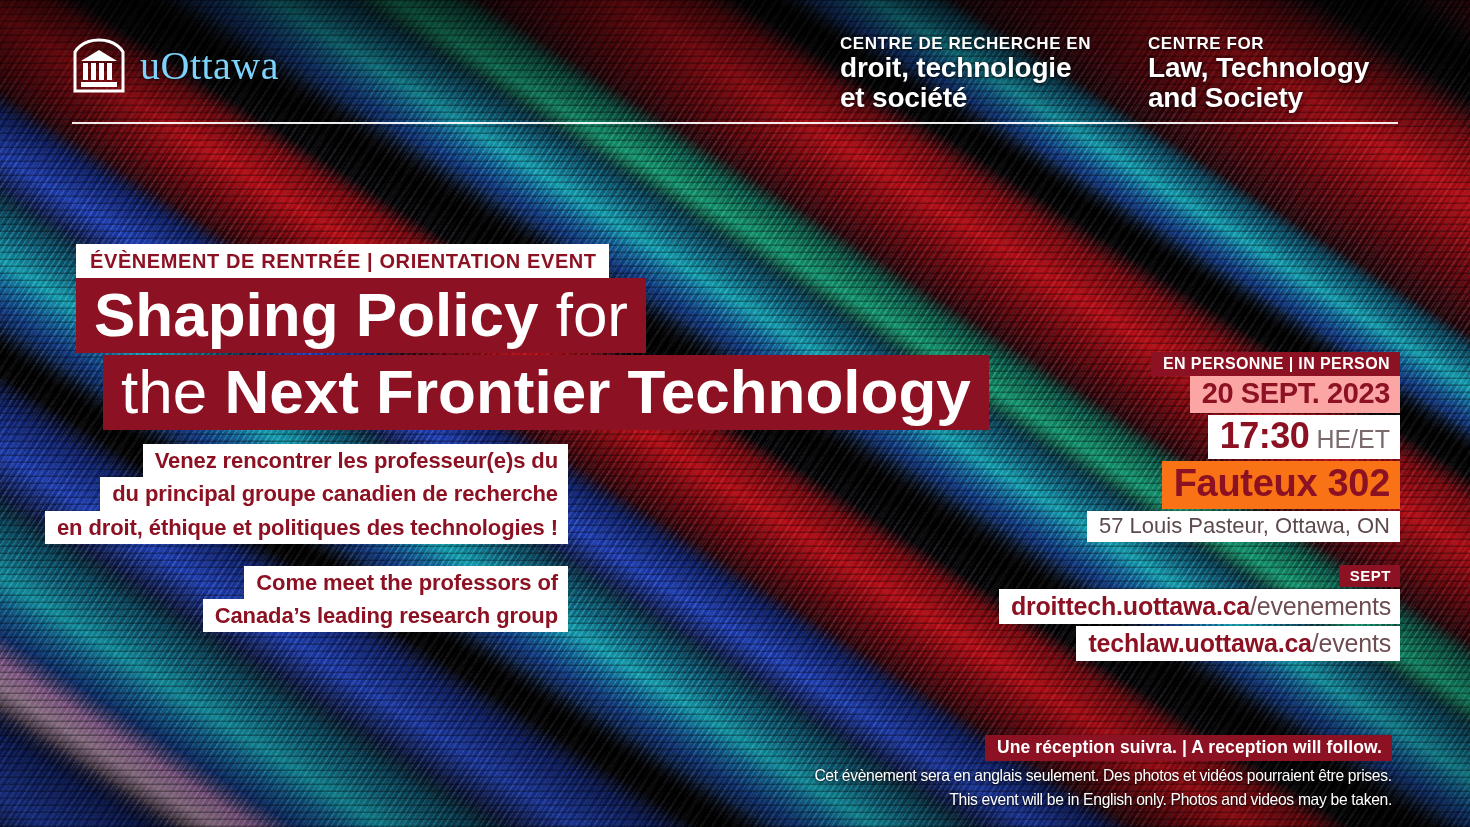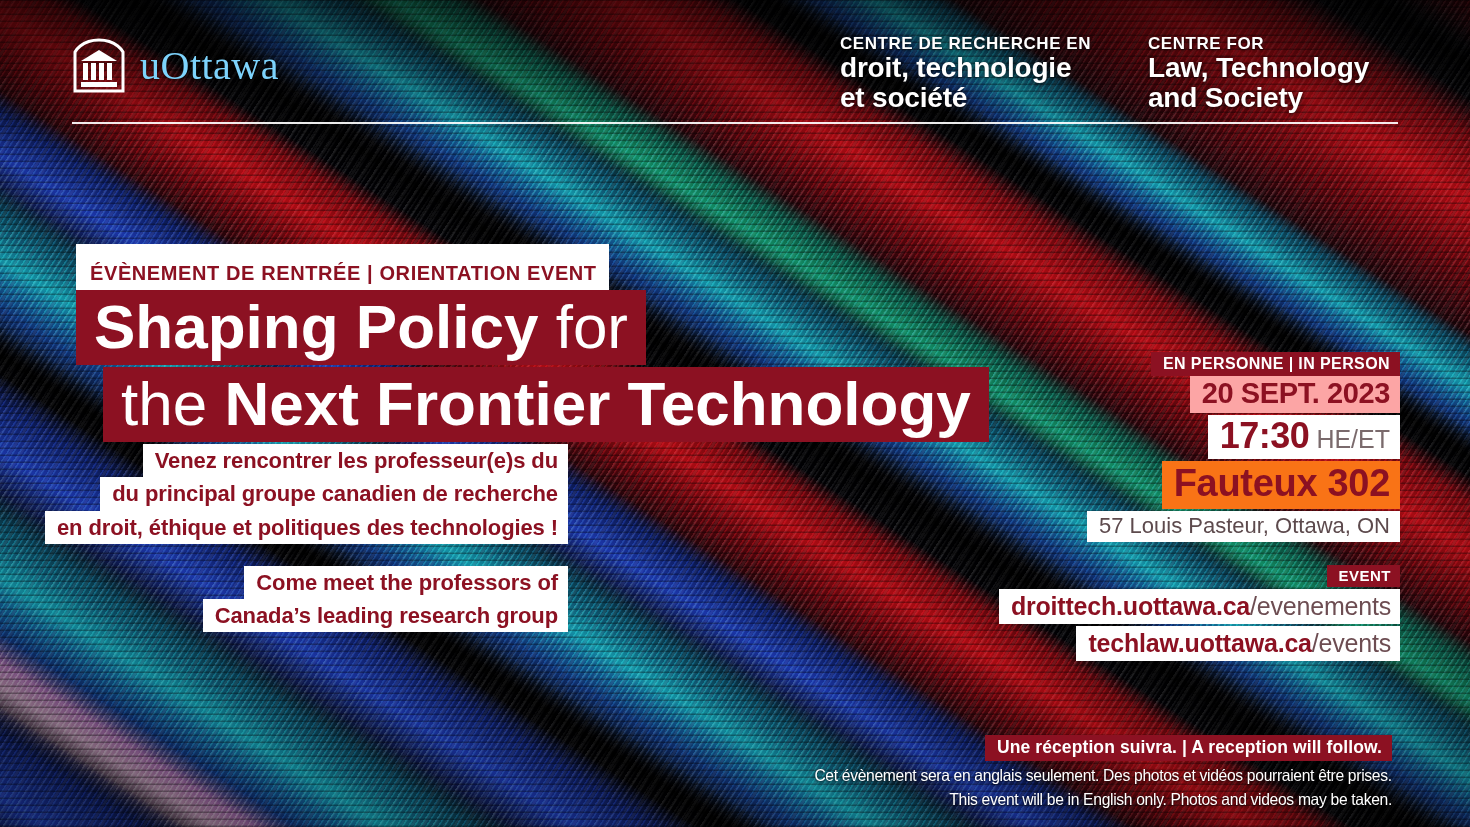--- a/index.html
+++ b/index.html
@@ -95,21 +95,21 @@
                 line-height:1.07;text-shadow:0 1px 4px rgba(0,0,0,.85);}
   .cfr{left:840px;position:absolute;top:34px;width:300px;}
   .cen{left:1148px;position:absolute;top:34px;width:300px;}
   .rule{position:absolute;left:72px;right:72px;top:122px;height:2px;
         background:#ffffff;opacity:.92;}
 
   
   .titlewrap{position:absolute;left:0;top:244px;z-index:6;}
   .eyebrow{display:inline-block;background:#fff;color:#8C1122;
            font-size:20px;font-weight:bold;letter-spacing:.6px;
-           padding:18px 12px 5px 14px;margin-left:76px;white-space:nowrap;}
+           padding:6px 12px 5px 14px;margin-left:76px;white-space:nowrap;}
   .tline{display:inline-block;background:#8C1122;color:#fff;
          padding:4px 18px 6px 18px;white-space:nowrap;line-height:1.05;}
   .t1{margin-left:76px;font-size:62px;}
   .t2{margin-left:103px;font-size:62px;margin-top:2px;}
   .tline .b{font-weight:bold;}
   .tline .l{font-weight:normal;}
 
   
   .blurbs{position:absolute;left:0;top:444px;width:568px;z-index:6;
           display:flex;flex-direction:column;align-items:flex-end;}
@@ -248,21 +248,21 @@
     <span class="inperson">EN PERSONNE | IN PERSON</span>
     <span class="dateline">20 SEPT. 2023</span>
     <span class="timeline">
       <span class="big">17:30</span><span class="tz">HE/ET</span>
     </span>
     <span class="roomline">Fauteux 302</span>
     <span class="addrline">57 Louis Pasteur, Ottawa, ON</span>
   </div>
 
   <div class="rsvpcol">
-    <span class="rsvp-badge">EVENT</span>
+    <span class="rsvp-badge">SEPT</span>
     <span class="urlline">
       <span class="dom">droittech.uottawa.ca</span><span class="path">/evenements</span>
     </span>
     <span class="urlline">
       <span class="dom">techlaw.uottawa.ca</span><span class="path">/events</span>
     </span>
   </div>
 
   <div class="footer">
     <span class="recep">Une réception suivra.  |  A reception will follow.</span>

